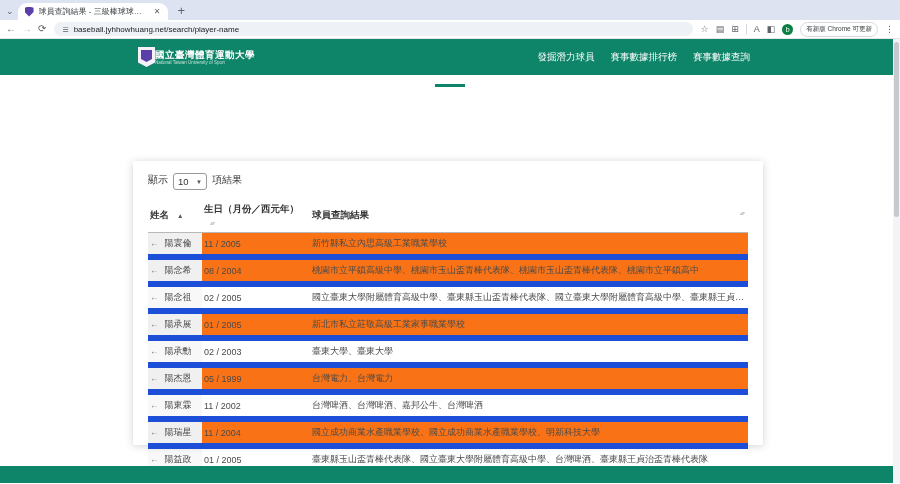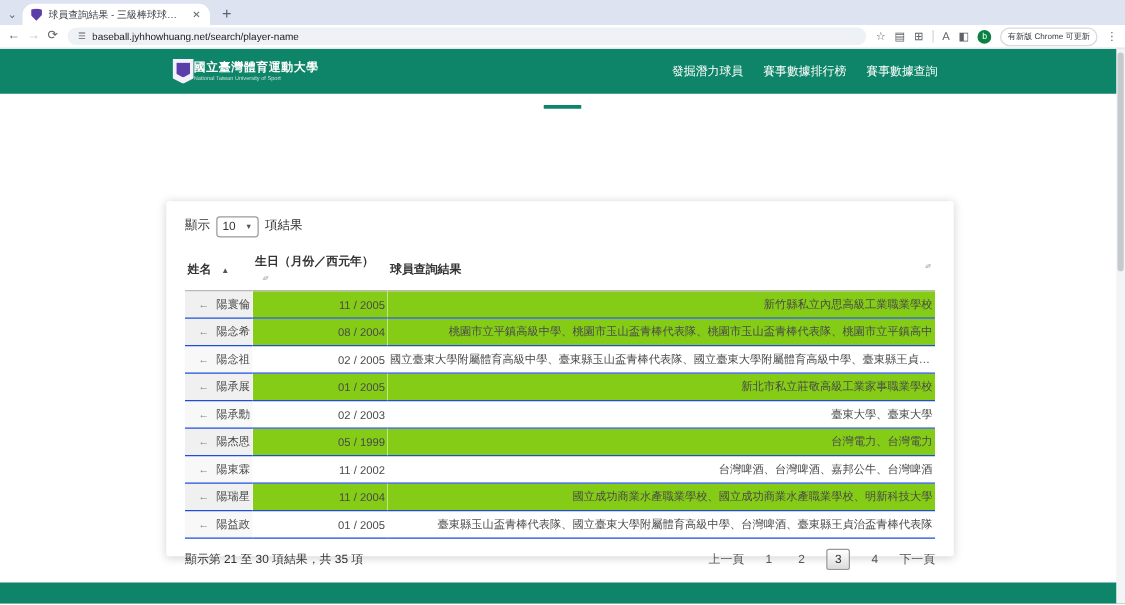--- a/index.html
+++ b/index.html
@@ -47,22 +47,22 @@
   .ctrl-left,.ctrl-right{display:flex;gap:5px;font-size:10px;color:#333;}
   .length-select{width:34px;height:17px;border:1px solid #9a9a9a;border-radius:3px;background:#fff;display:flex;align-items:center;justify-content:space-between;padding:0 4px;box-sizing:border-box;font-size:9.5px;color:#333;}
   .length-caret{font-size:6px;color:#555;}
   .search-input{width:96px;height:16px;border:1px solid #9a9a9a;border-radius:3px;box-sizing:border-box;font-size:9.5px;padding:0 4px;outline:none;}
 
   table.results{width:100%;border-collapse:collapse;table-layout:fixed;}
   table.results th{font-size:9.5px;font-weight:bold;color:#333;text-align:left;padding:4px 2px 5px;border-bottom:1px solid #b9b9b9;}
   .sort-asc{font-size:6.5px;color:#555;margin-left:8px;}
   .sort-both{font-size:6px;color:#c7c7c7;margin-left:6px;letter-spacing:-1px;}
   .sort-right{float:right;margin-right:2px;}
-  table.results td{font-size:9px;color:#4a4a4a;padding:4px 2px;border-bottom:1px solid #1d4ed8;white-space:nowrap;overflow:hidden;text-overflow:ellipsis;text-align:right;}
-  tr.odd td{background:#84cc16;}
+  table.results td{font-size:9px;color:#4a4a4a;padding:4px 2px;border-bottom:6px solid #1d4ed8;white-space:nowrap;overflow:hidden;text-overflow:ellipsis;}
+  tr.odd td{background:#f97316;}
   td.c-name{background-color:rgba(0,0,0,0.027);}
   tr.odd td.c-name{background-color:#f0f0f0;}
   .col-name{width:50px;}
   .col-dob{width:104px;}
   .row-arrow{color:#808080;font-size:8.5px;margin-right:6px;}
 
   .table-footer{display:flex;justify-content:space-between;align-items:center;padding:8px 0 0;}
   .tf-info{font-size:9.5px;color:#333;}
   .pagination{display:flex;align-items:center;gap:13px;font-size:9.5px;color:#555;}
   .pg-num{padding:2px 4px;}

